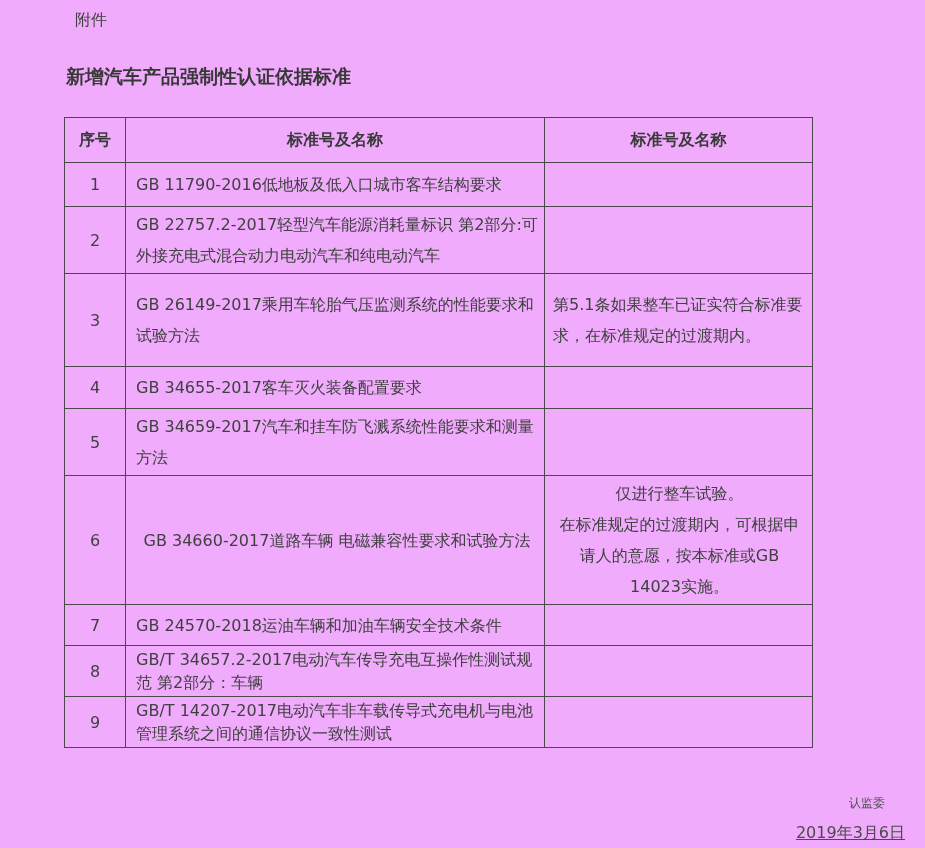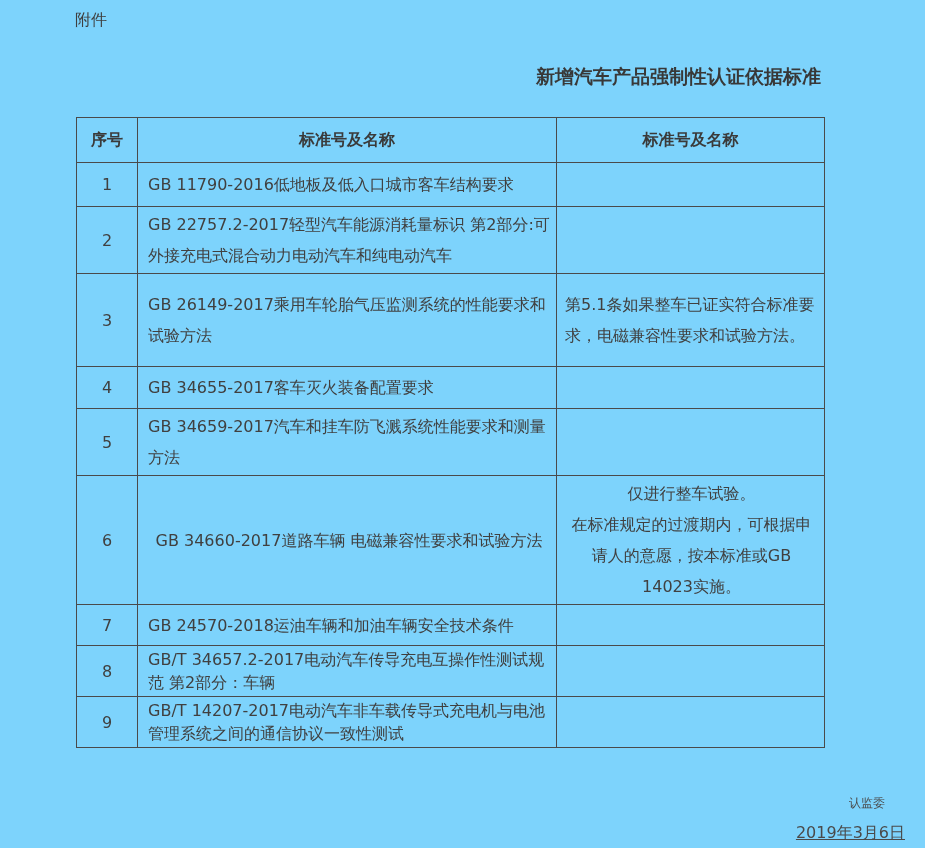--- a/index.html
+++ b/index.html
@@ -4,46 +4,46 @@
 <style>
   html, body {
     margin: 0;
     padding: 0;
     background: #ffffff;
   }
   .page {
     position: relative;
     width: 925px;
     height: 848px;
-    background: #7dd3fc;
+    background: #f0abfc;
     font-family: "DejaVu Sans", "Liberation Sans", sans-serif;
     color: #404040;
     overflow: hidden;
   }
   .attachment {
     position: absolute;
     top: 10px;
     left: 75px;
     font-size: 16px;
     color: #3f3f3f;
   }
   .doc-title {
     position: absolute;
     top: 64px;
-    left: 73px;
+    left: 66px;
     width: 748px;
-    text-align: right;
+    text-align: left;
     font-size: 19px;
     font-weight: bold;
     color: #383838;
   }
   table.std-table {
     position: absolute;
     top: 117px;
-    left: 76px;
+    left: 64px;
     width: 748px;
     border-collapse: collapse;
     table-layout: fixed;
   }
   .std-table col.c-no  { width: 61px; }
   .std-table col.c-std { width: 419px; }
   .std-table col.c-note{ width: 268px; }
   .std-table th, .std-table td {
     border: 1.4px solid #4a4a4a;
     font-size: 16px;
@@ -124,21 +124,21 @@
         <td class="note-cell"></td>
       </tr>
       <tr class="r2">
         <td class="no-cell">2</td>
         <td class="std-cell">GB 22757.2-2017轻型汽车能源消耗量标识 第2部分:可外接充电式混合动力电动汽车和纯电动汽车</td>
         <td class="note-cell"></td>
       </tr>
       <tr class="r3">
         <td class="no-cell">3</td>
         <td class="std-cell">GB 26149-2017乘用车轮胎气压监测系统的性能要求和试验方法</td>
-        <td class="note-cell">第5.1条如果整车已证实符合标准要求，电磁兼容性要求和试验方法。</td>
+        <td class="note-cell">第5.1条如果整车已证实符合标准要求，在标准规定的过渡期内。</td>
       </tr>
       <tr class="r4">
         <td class="no-cell">4</td>
         <td class="std-cell">GB 34655-2017客车灭火装备配置要求</td>
         <td class="note-cell"></td>
       </tr>
       <tr class="r5">
         <td class="no-cell">5</td>
         <td class="std-cell">GB 34659-2017汽车和挂车防飞溅系统性能要求和测量方法</td>
         <td class="note-cell"></td>

